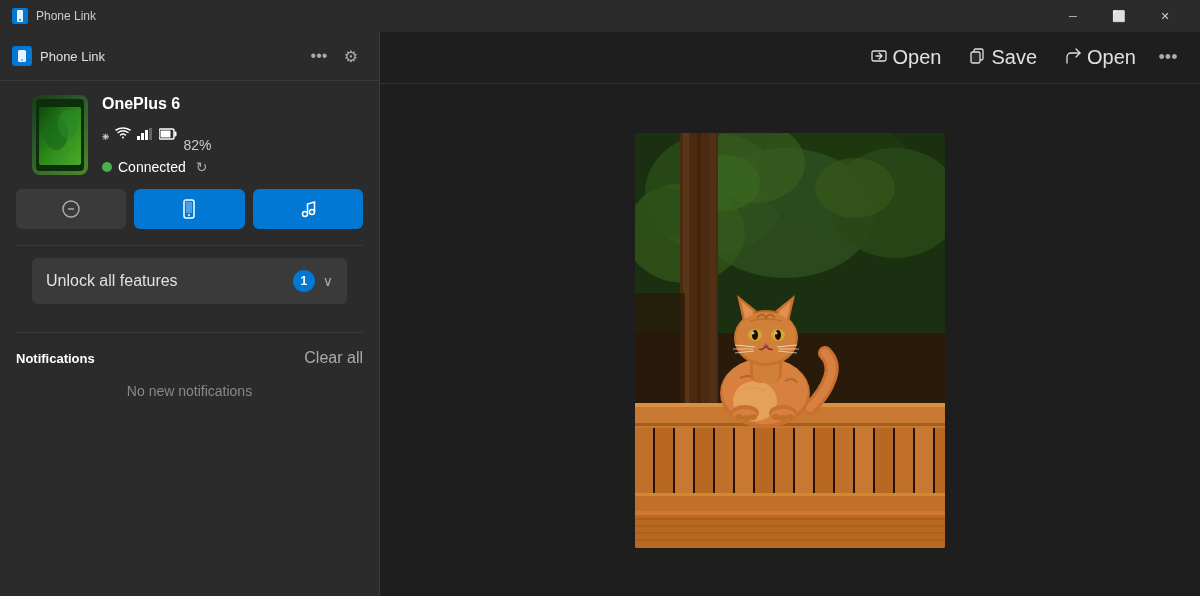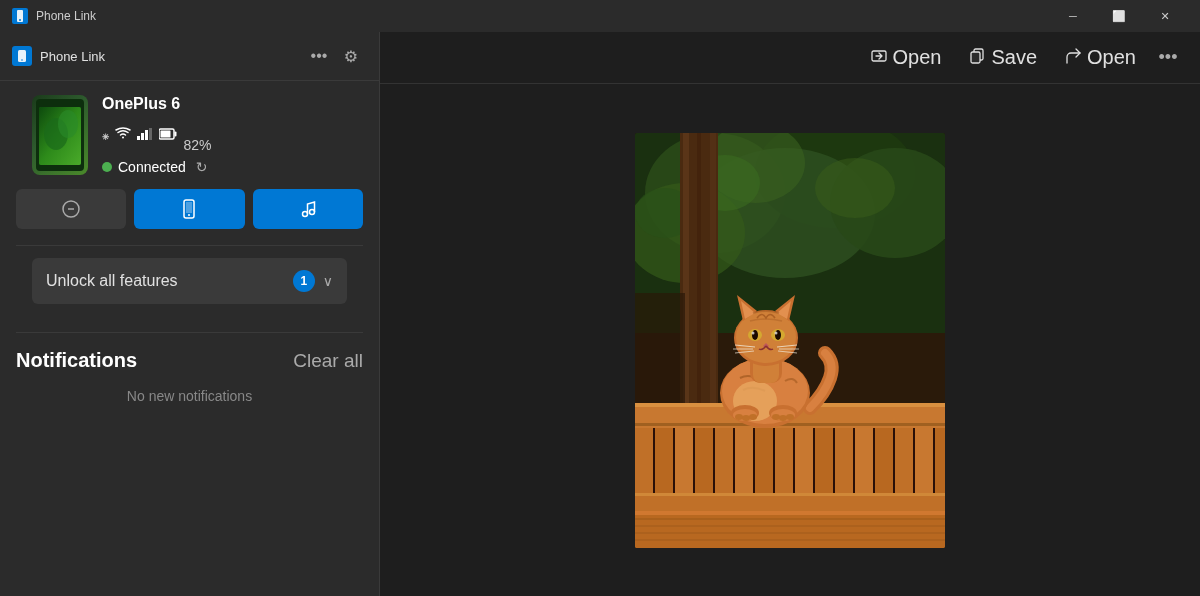--- a/index.html
+++ b/index.html
@@ -215,25 +215,25 @@
     .notifications-section {
       padding: 16px;
     }
     .notifications-header {
       display: flex;
       align-items: center;
       justify-content: space-between;
       margin-bottom: 16px;
     }
     .notifications-title {
-      font-size: 20px;
+      font-size: 13px;
       font-weight: 600;
     }
     .clear-all-btn {
-      font-size: 19px;
+      font-size: 16px;
       color: #aaa;
       cursor: pointer;
       background: transparent;
       border: none;
       color: #aaa;
     }
     .no-notifications {
       text-align: center;
       color: #888;
       font-size: 14px;

